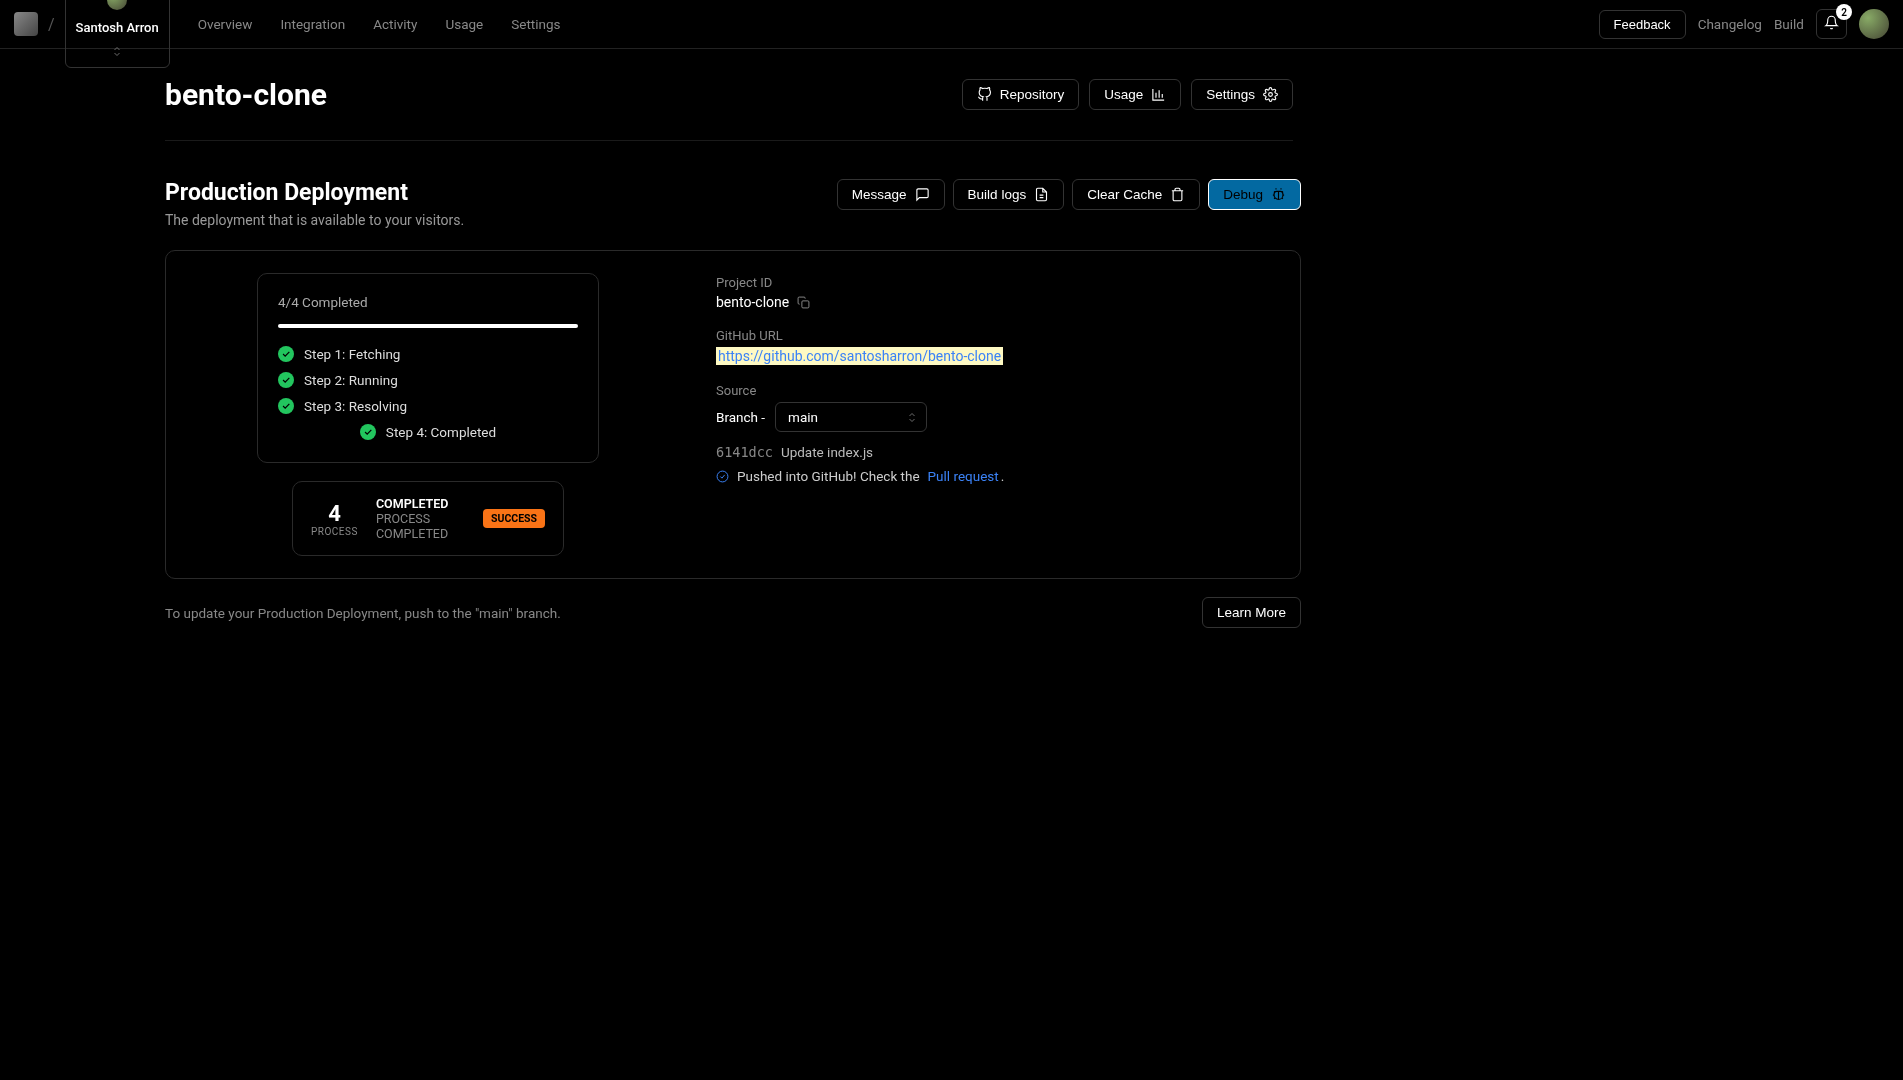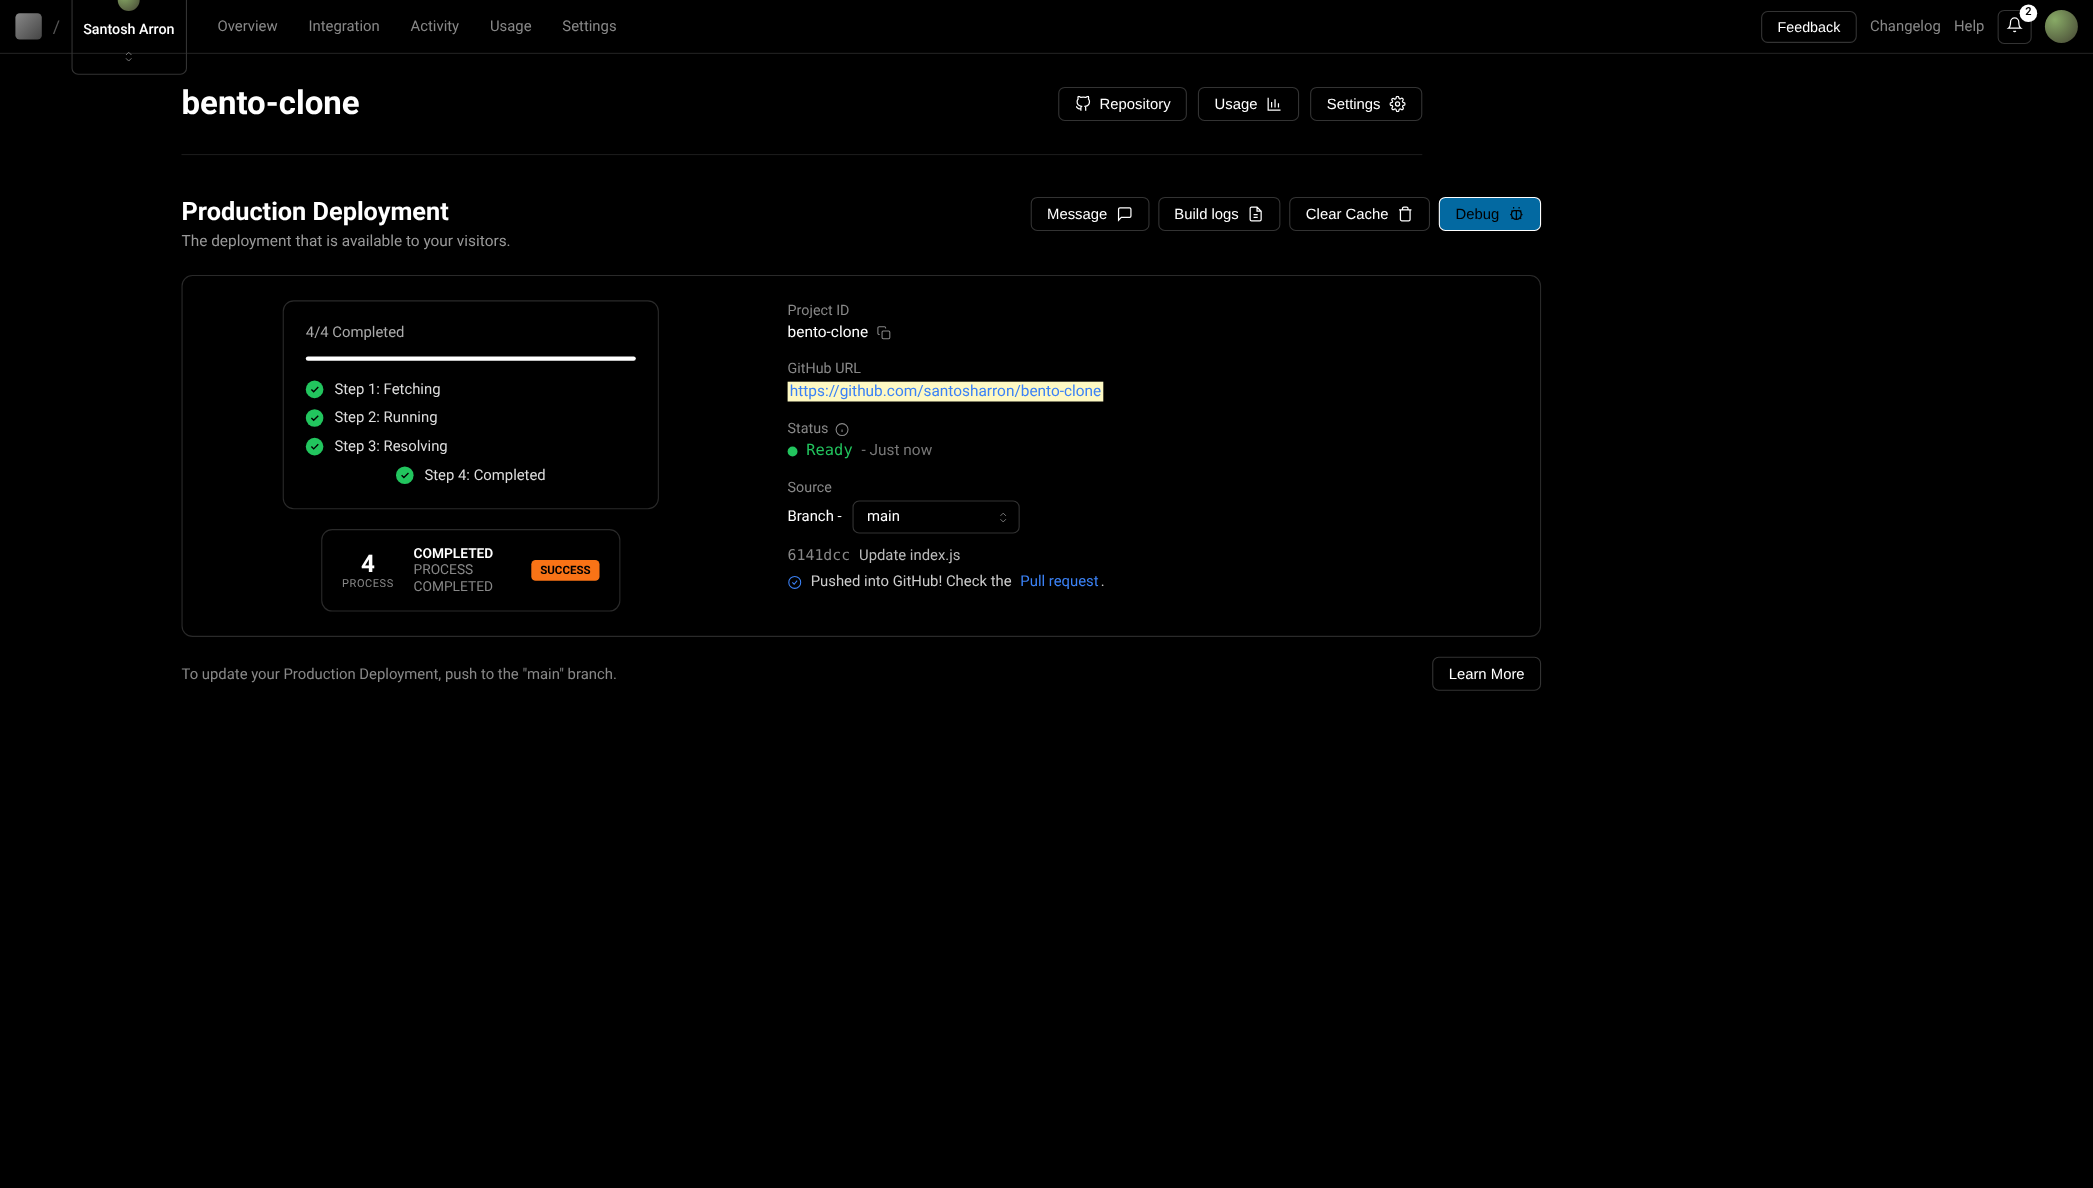--- a/index.html
+++ b/index.html
@@ -77,21 +77,21 @@
   display: flex; align-items: center; gap: 8px;
   border: 1px solid #333; background: transparent; color: #fff;
   padding: 7px 14px; border-radius: 6px; font-size: 13.5px; cursor: pointer;
 }
 .btn-filled {
   display: flex; align-items: center; gap: 8px;
   border: 1px solid #fff; background: #0369a1; color: #000;
   padding: 7px 14px; border-radius: 6px; font-size: 13.5px; cursor: pointer; font-weight: 500;
 }
 .content {
-  width: 1236px;
+  width: 1136px;
   margin-left: 165px;
   padding-top: 38px;
 }
 .section-head { display: flex; align-items: flex-start; margin-bottom: 22px; }
 .section-title { font-size: 23px; font-weight: 700; margin-bottom: 6px; }
 .section-sub { color: #999; font-size: 14px; }
 .section-actions { margin-left: auto; display: flex; gap: 8px; }
 .deploy-card {
   border: 1px solid #2a2a2a; border-radius: 10px;
   padding: 22px;
@@ -177,21 +177,21 @@
       <a>Overview</a>
       <a>Integration</a>
       <a>Activity</a>
       <a>Usage</a>
       <a>Settings</a>
     </nav>
   </div>
   <div class="topbar-right">
     <button class="feedback-btn">Feedback</button>
     <span class="top-link">Changelog</span>
-    <span class="top-link">Help</span>
+    <span class="top-link">Build</span>
     <div class="bell-wrap">
       <span class="icon">
         <svg class="ico" viewBox="0 0 24 24">
             <path d="M18 8a6 6 0 10-12 0c0 7-3 9-3 9h18s-3-2-3-9M13.7 21a2 2 0 01-3.4 0"></path>
           </svg>
       </span>
       <span class="bell-badge">2</span>
     </div>
     <div class="avatar-lg"></div>
   </div>
@@ -337,36 +337,20 @@
         </div>
       </div>
 
       <div class="field">
         <div class="field-label">GitHub URL</div>
         <div class="field-value">
           <span class="link-blue selected">https://github.com/santosharron/bento-clone</span>
         </div>
       </div>
 
-      <div class="field">
-        <div class="field-label">
-          <span>Status</span>
-          <span class="icon" style="color:#888;cursor:pointer">
-            <svg class="ico-sm" viewBox="0 0 24 24">
-                  <circle cx="12" cy="12" r="10"></circle>
-                  <path d="M12 16v-4M12 8h.01"></path>
-                </svg>
-          </span>
-        </div>
-        <div class="status-row">
-          <span class="dot-green"></span>
-          <span class="ready">Ready</span>
-          <span class="muted">- Just now</span>
-        </div>
-      </div>
 
       <div class="field">
         <div class="field-label">Source</div>
         <div class="branch-row">
           <span>Branch -</span>
           <div class="branch-select">
             <span>main</span>
             <span class="icon updown-icon">
               <svg class="ico-sm" viewBox="0 0 24 24">
                     <path d="M7 15l5 5 5-5M7 9l5-5 5 5"></path>

